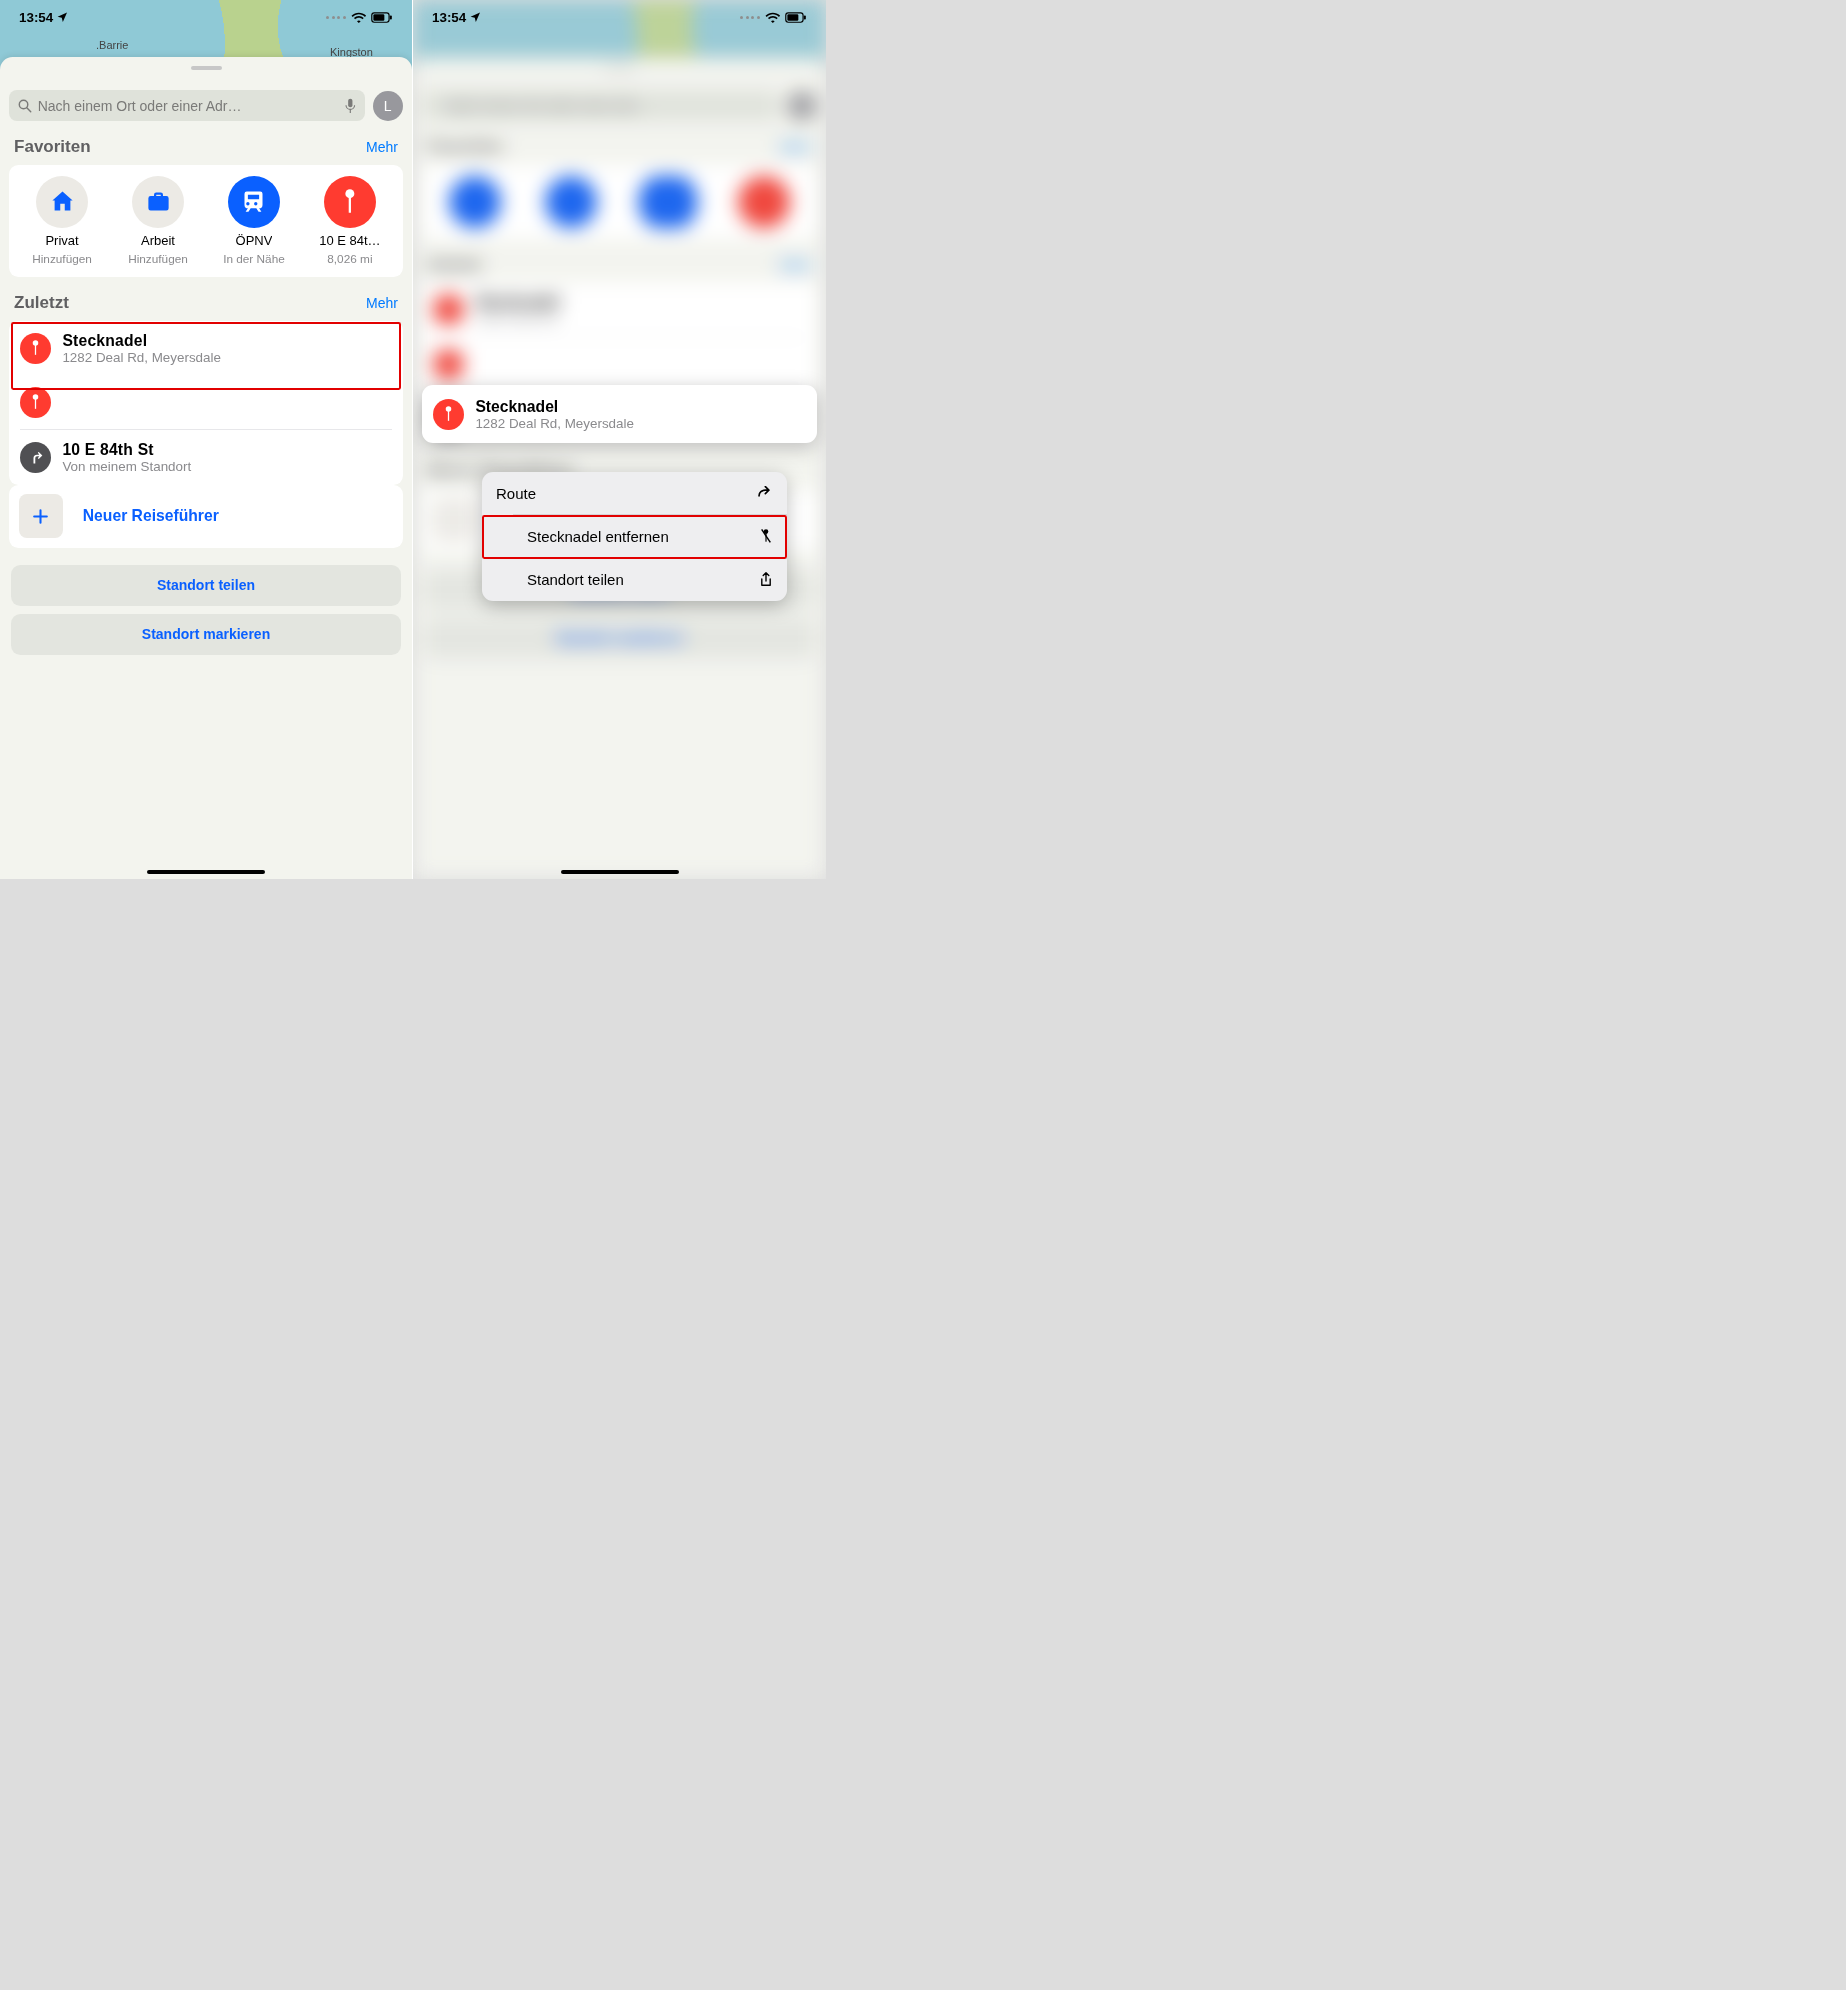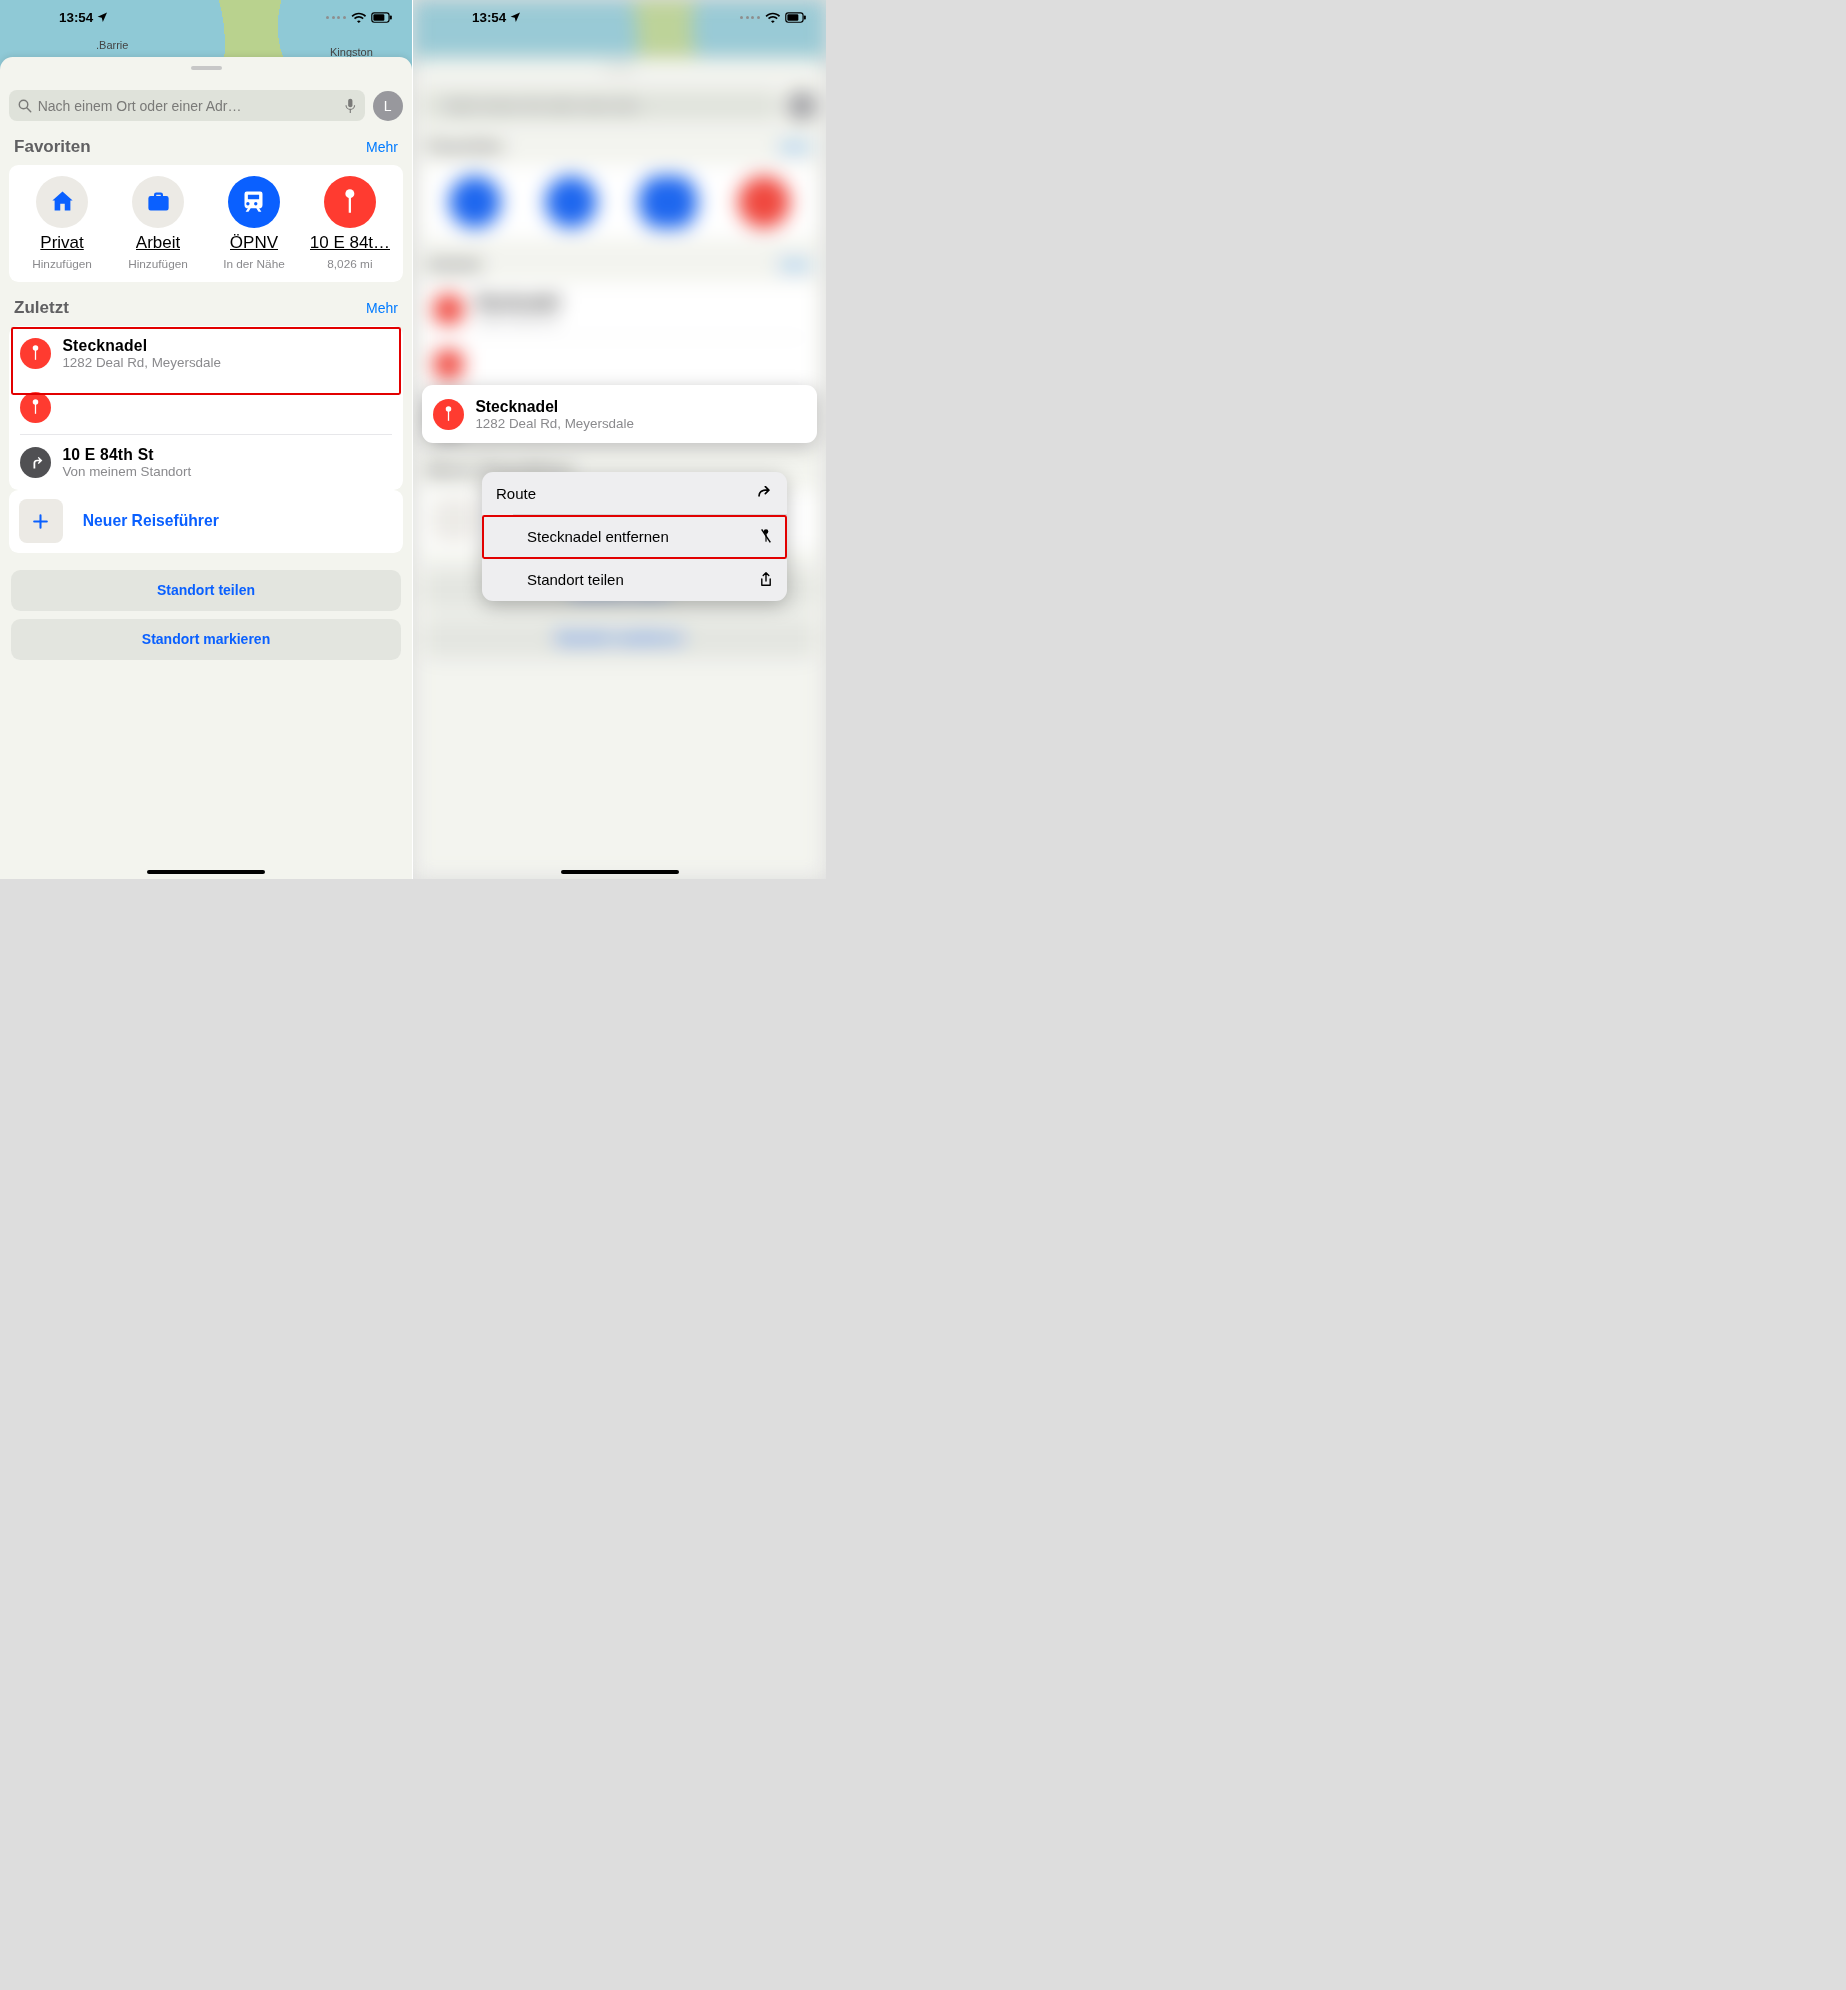--- a/index.html
+++ b/index.html
@@ -8,21 +8,21 @@
   .phone.right { border-right:none; }
   .map-bg {
     position:absolute; inset:0;
     background:
       radial-gradient(circle at 15% 5%, #8fc9d6 0 18%, transparent 18%),
       radial-gradient(circle at 90% 3%, #8fc9d6 0 10%, transparent 10%),
       linear-gradient(180deg,#b9d28e 0 63px, #eef2e9 63px 100%);
   }
   .map-labels { position:absolute; top:30px; left:0; right:0; font-size:11px; color:#444;}
   .map-labels span{position:absolute;}
-  .statusbar { position:absolute; top:0; left:0; right:0; height:35px; display:flex; align-items:center; justify-content:space-between; padding:0 19px; font-weight:600; font-size:13.4px; z-index:50;margin-left:40px;}
+  .statusbar { position:absolute; top:0; left:0; right:0; height:35px; display:flex; align-items:center; justify-content:space-between; padding:0 19px; font-weight:600; font-size:13.4px; z-index:50;}
   .statusbar .left{display:flex;align-items:center;gap:3.1px;}
   .statusbar .right{display:flex;align-items:center;gap:4.7px;}
   .dots{display:flex;gap:2.4px;}
   .dots i{width:3.1px;height:3.1px;border-radius:50%;background:#8e8e8e;display:block;}
 
   
   .sheet{
     position:absolute; left:0; right:0; top:57px; bottom:0;
     background:#f3f4ee; border-radius:12.6px 12.6px 0 0;
     box-shadow:0 -0.8px 6.3px rgba(0,0,0,.1);
@@ -42,21 +42,21 @@
   .section-head h2{font-size:17px;color:#606062;font-weight:600;}
   .link{color:#007aff;font-size:14px;font-weight:400;}
 
   .card{background:#fff;border-radius:9.4px;padding:11px 4.7px;}
   .favrow{display:flex;overflow:hidden;}
   .fav{flex:0 0 25%;display:flex;flex-direction:column;align-items:center;gap:4.7px;}
   .fav .circle{width:52px;height:52px;border-radius:50%;display:flex;align-items:center;justify-content:center;}
   .circle.grey{background:#eceae5;color:#0a60ff;}
   .circle.blue{background:#0a60ff;color:#fff;}
   .circle.red{background:#ff3b30;color:#fff;}
-  .fav .lbl{font-size:17px;font-weight:500;white-space:nowrap;max-width:86px;overflow:hidden;text-overflow:ellipsis;text-decoration:underline;}
+  .fav .lbl{font-size:13px;font-weight:500;white-space:nowrap;max-width:86px;overflow:hidden;text-overflow:ellipsis;}
   .fav .sub{font-size:11.8px;color:#8a8a8d;white-space:nowrap;}
 
   .list{background:#fff;border-radius:9.4px;}
   .row{display:flex;gap:11px;align-items:center;padding:11px 11px;}
   .row + .row{border-top:0.8px solid #e7e7ea;margin:0 11px;padding:11px 0;}
   .row .ic{width:31px;height:31px;border-radius:50%;display:flex;align-items:center;justify-content:center;flex:0 0 31px;}
   .ic.red{background:#ff3b30;color:#fff;}
   .ic.dark{background:#505053;color:#fff;}
   .row .txt .t{font-size:15.7px;font-weight:700;letter-spacing:0.2px;}
   .row .txt .s{font-size:13.4px;color:#8a8a8d;}

